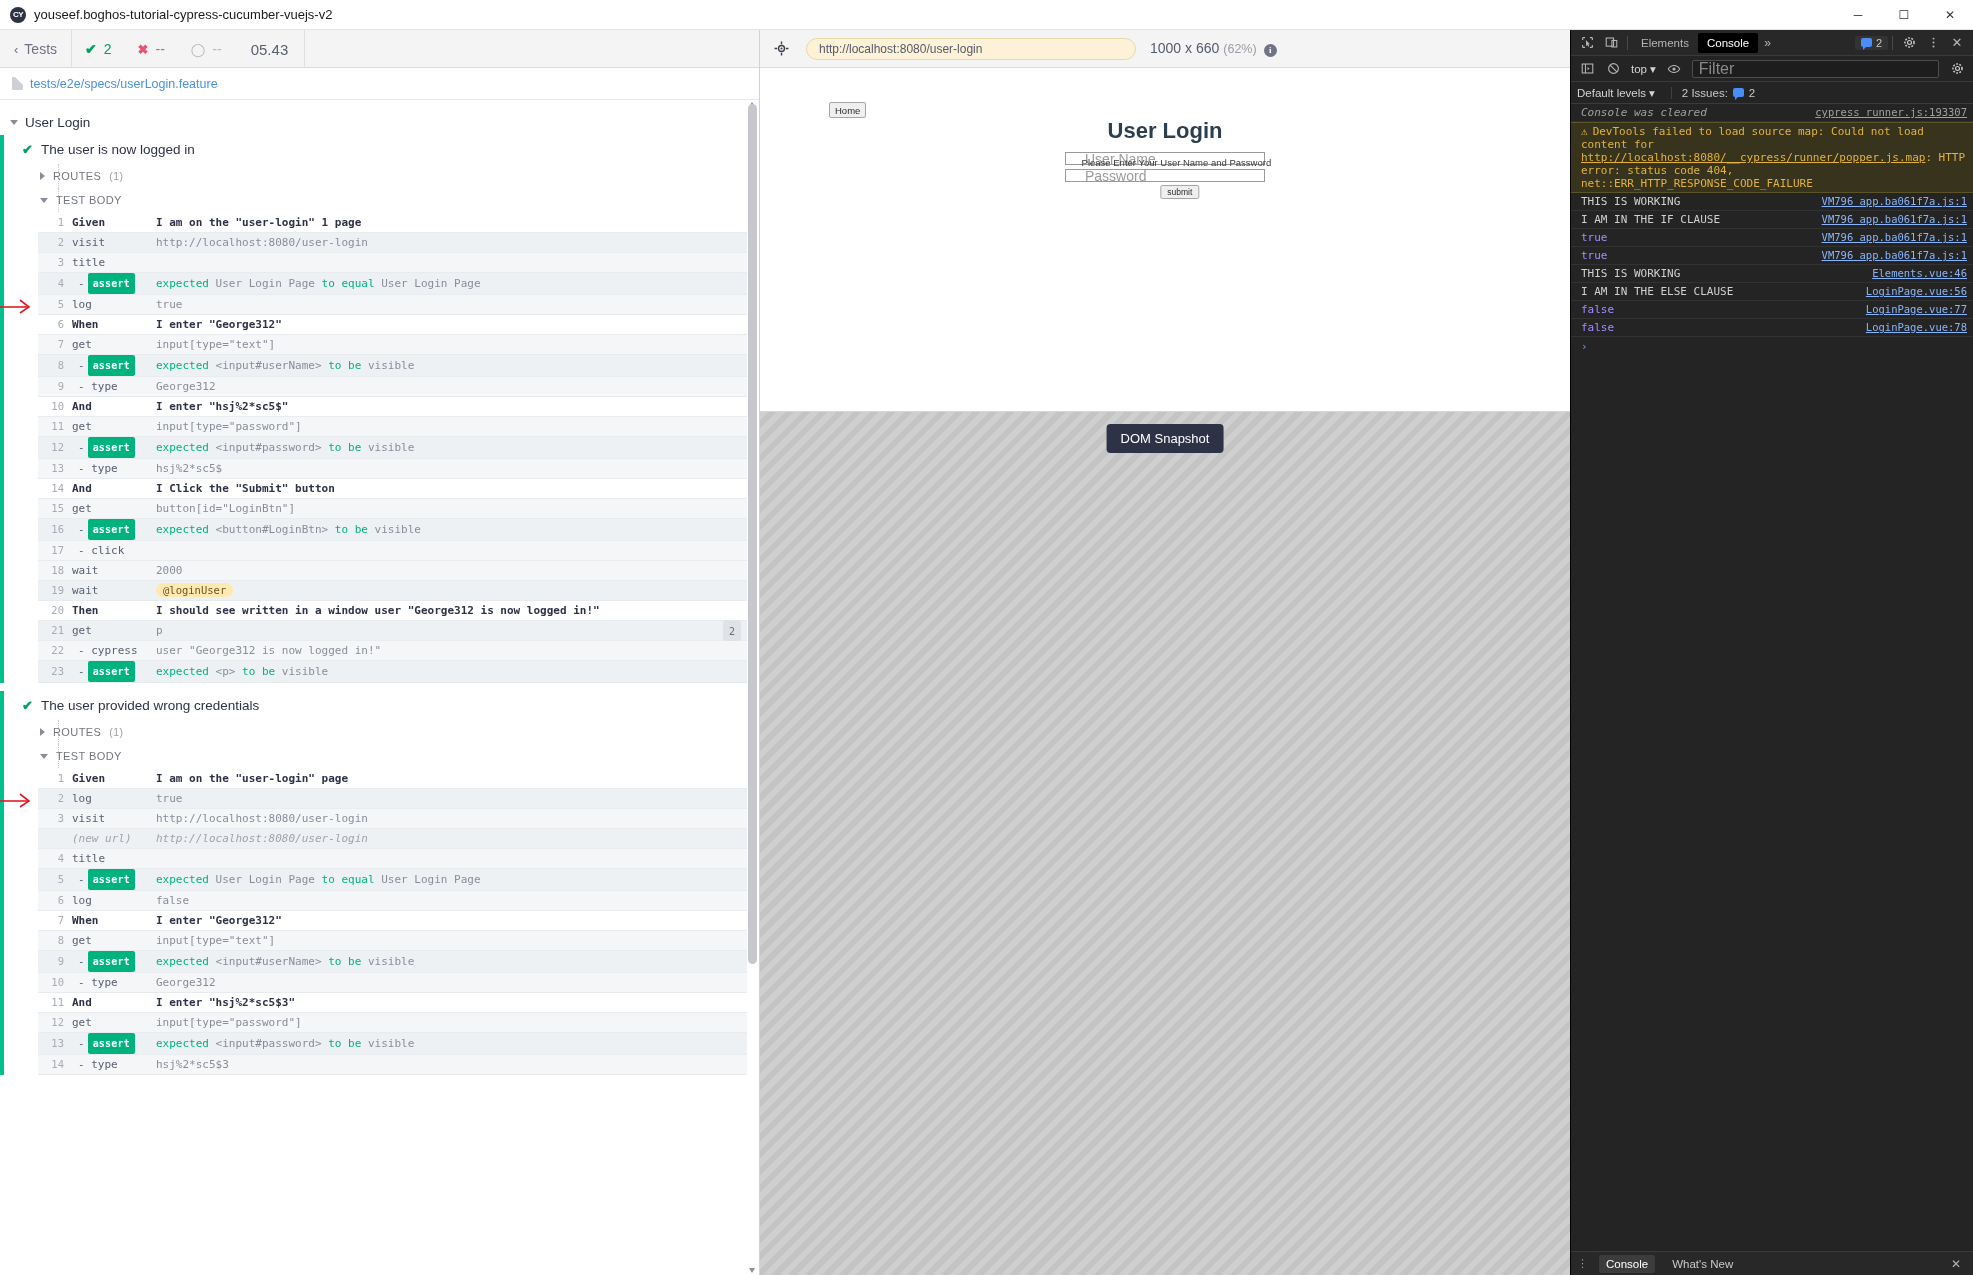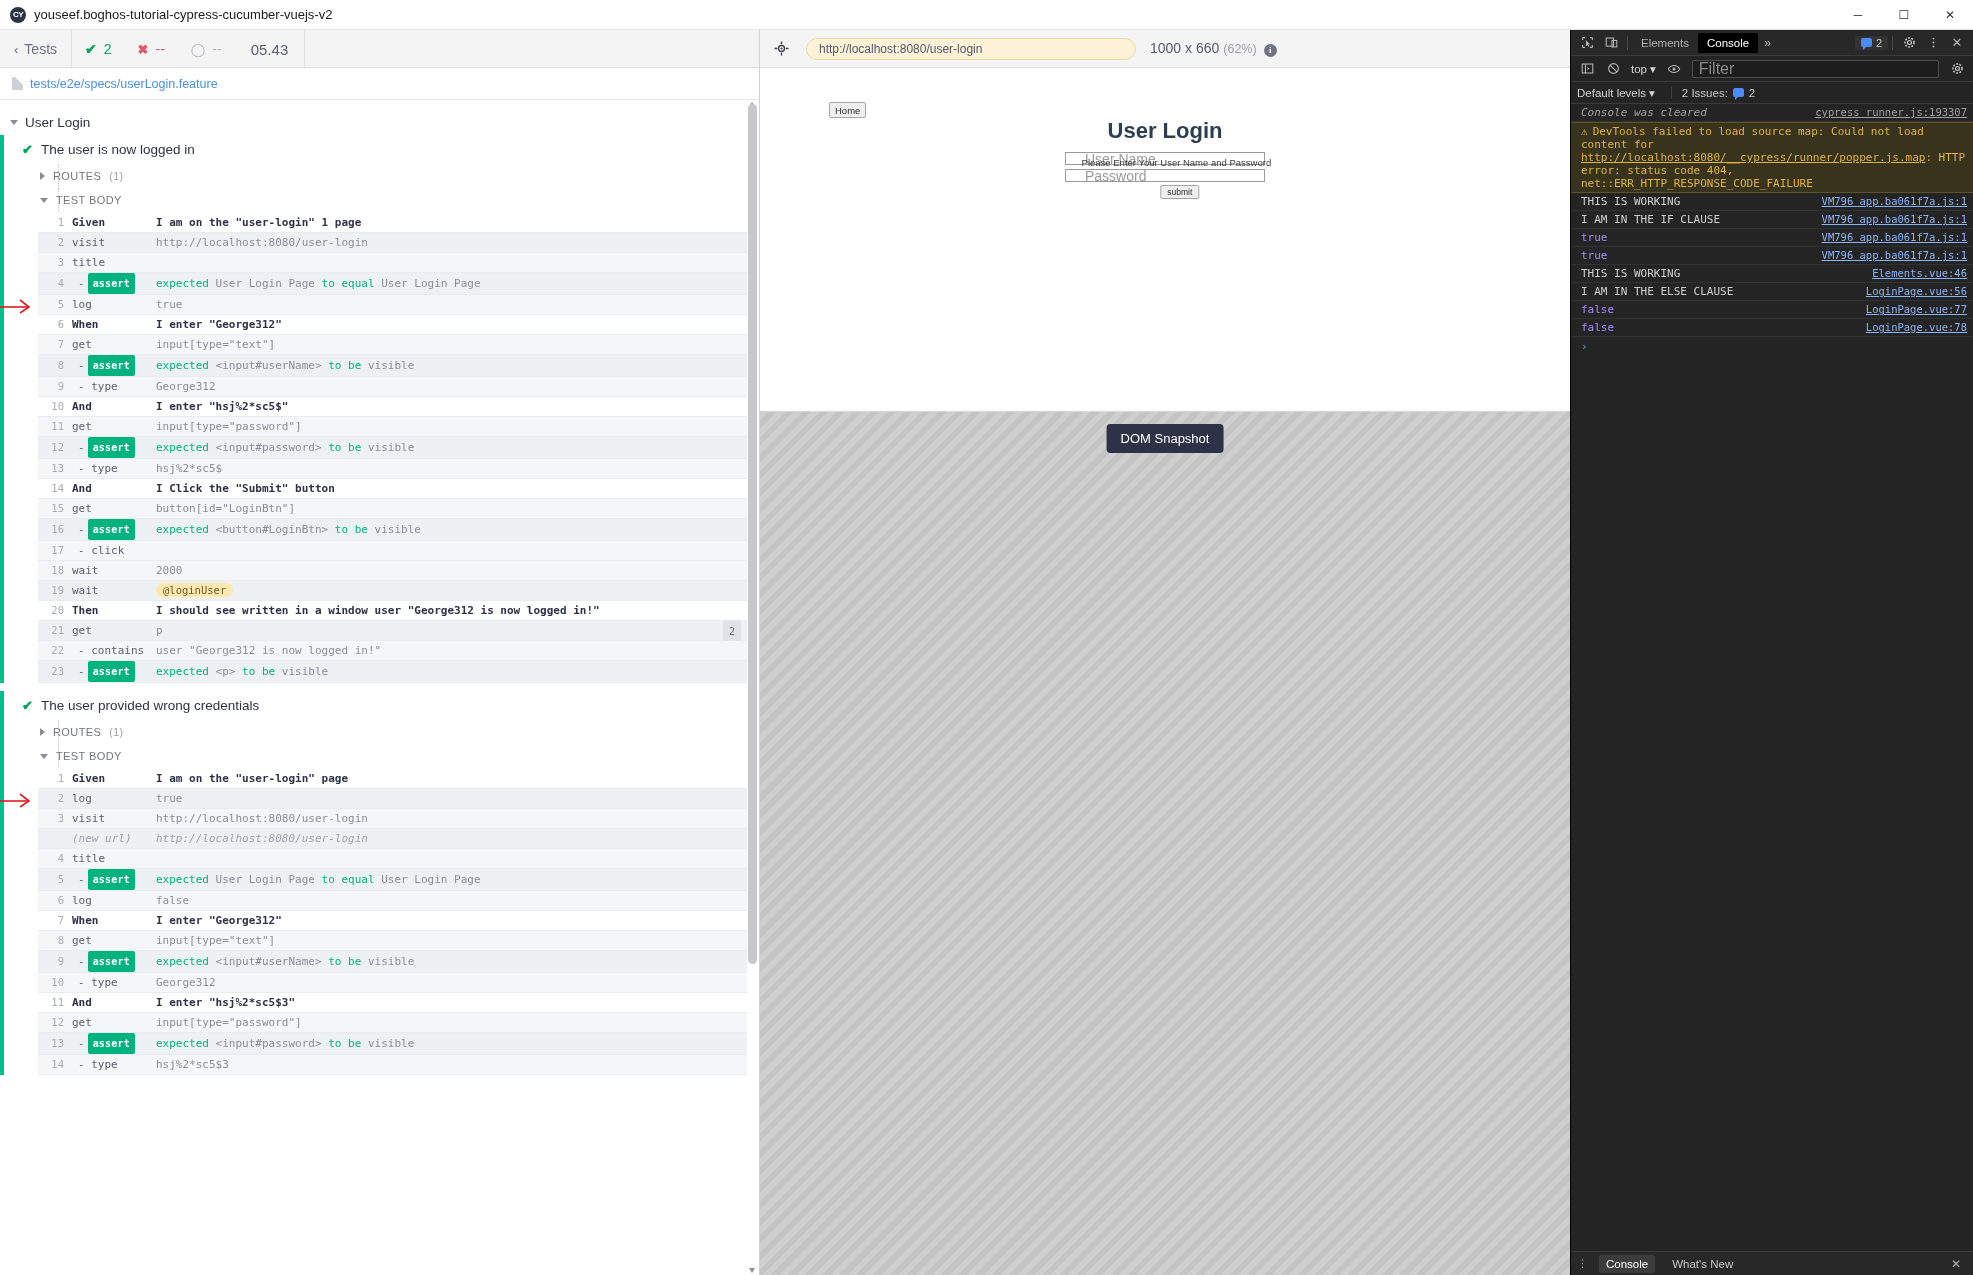--- a/index.html
+++ b/index.html
@@ -428,21 +428,21 @@
                   <span class="msg">I should see written in a window user "George312 is now logged in!"</span>
                 </div>
                 <div class="cmd alt">
                   <span class="num">21</span>
                   <span class="meth">get</span>
                   <span class="msg">p</span>
                   <span class="count-right">2</span>
                 </div>
                 <div class="cmd">
                   <span class="num">22</span>
-                  <span class="meth child">- contains</span>
+                  <span class="meth child">- cypress</span>
                   <span class="msg">user "George312 is now logged in!"</span>
                 </div>
                 <div class="cmd alt">
                   <span class="num">23</span>
                   <span class="meth child">
                     <span style="color:#5a5f70">-</span>
                     <span class="assert-badge">assert</span>
                   </span>
                   <span class="msg"><span class="kw">expected</span> &lt;p&gt; <span class="kw">to be</span> visible</span>
                 </div>

